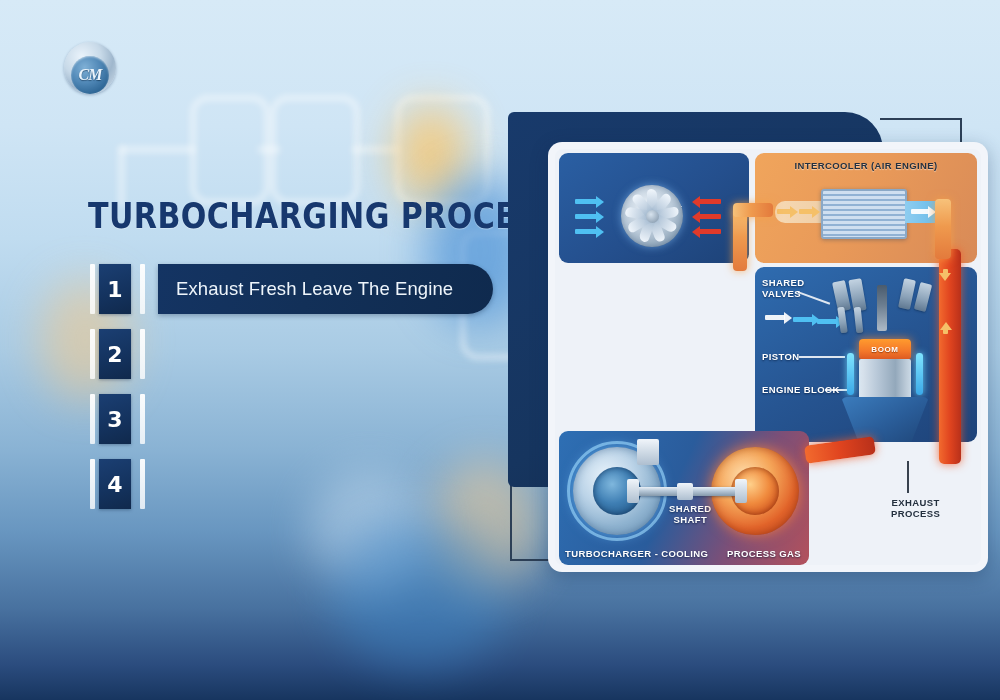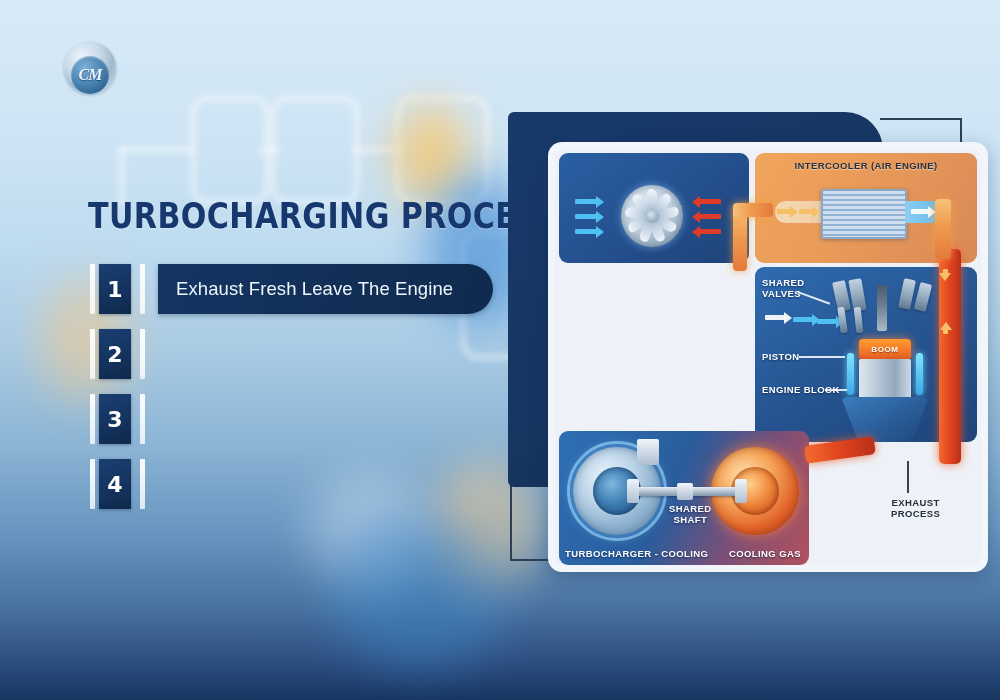--- a/index.html
+++ b/index.html
@@ -504,21 +504,21 @@
              clip-path: polygon(0 0, 100% 0, 80% 100%, 20% 100%);"></div>
       </div>
 
       <div class="pipe-exh" style="left:384px; top:100px; width:22px; height:215px;"></div>
       <div class="pipe-hot-v" style="left:380px; top:50px; width:16px; height:60px;"></div>
       <div class="arrow-amber" style="left:388px; top:120px; width:5px; transform:rotate(90deg);"></div>
       <div class="arrow-amber" style="left:388px; top:180px; width:5px; transform:rotate(-90deg);"></div>
 
       <div class="panel p-turbine">
         <div class="p-label" style="left:6px; bottom:6px;">TURBOCHARGER - COOLING</div>
-        <div class="p-label" style="right:8px; bottom:6px;">COOLING GAS</div>
+        <div class="p-label" style="right:8px; bottom:6px;">PROCESS GAS</div>
         <div class="p-label" style="left:110px; top:72px; text-align:center;">SHARED
 SHAFT</div>
 
         <div class="snail" style="left:14px; top:16px; width:88px; height:88px;"></div>
         <div class="snail-hub" style="left:34px; top:36px; width:48px; height:48px;"></div>
         <div class="snail-ring" style="left:8px; top:10px; width:100px; height:100px;"></div>
 
         <div class="snail hot" style="left:152px; top:16px; width:88px; height:88px;"></div>
         <div class="snail-hub hot" style="left:172px; top:36px; width:48px; height:48px;"></div>
 

